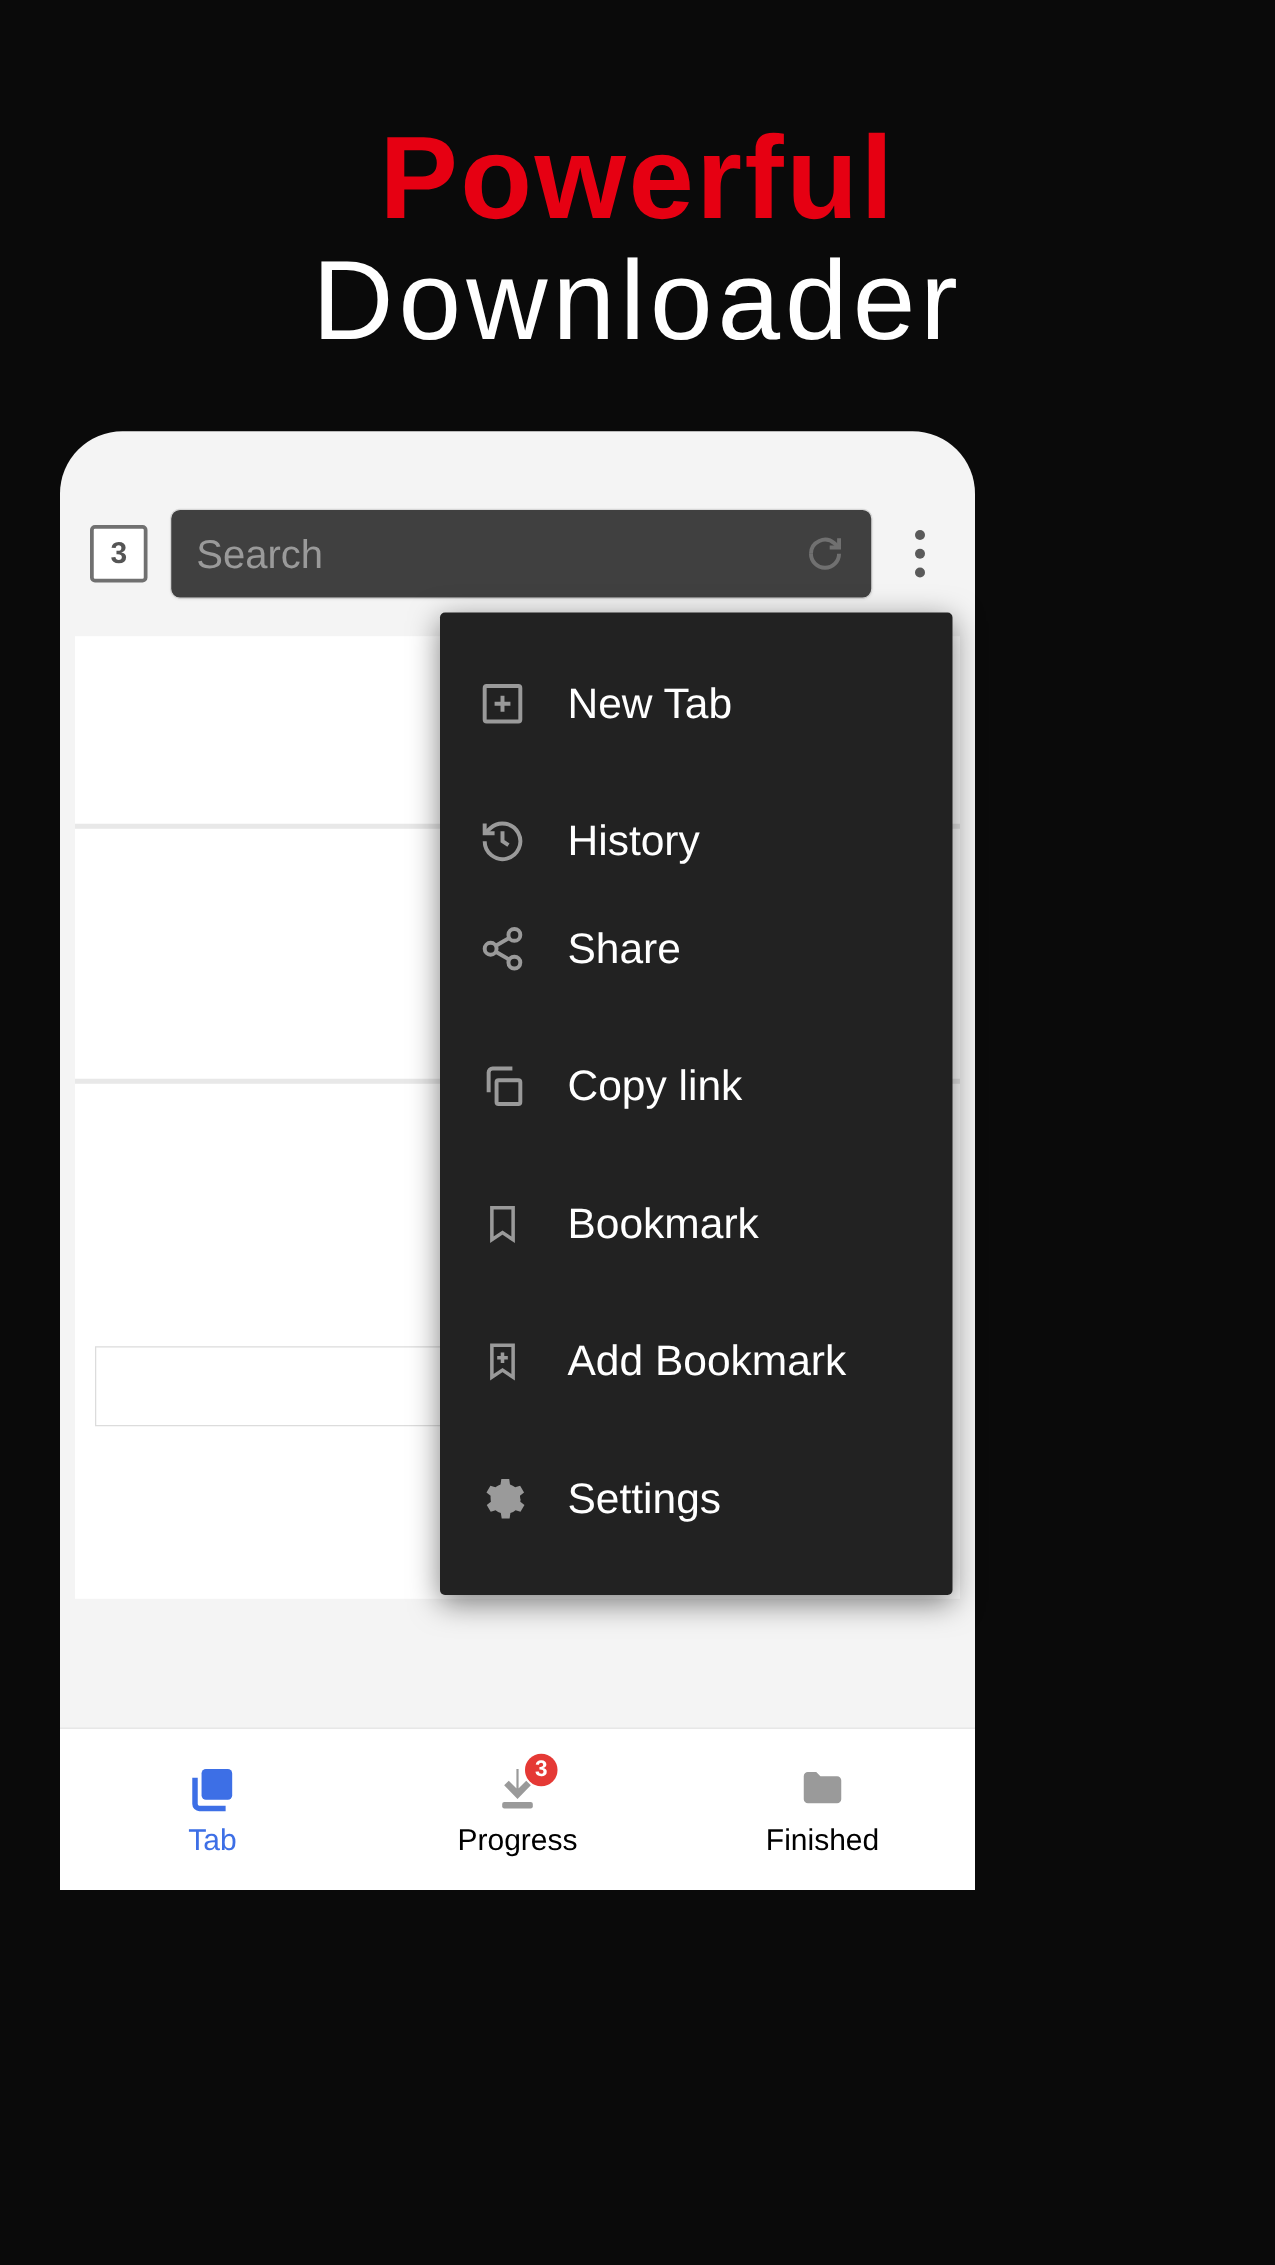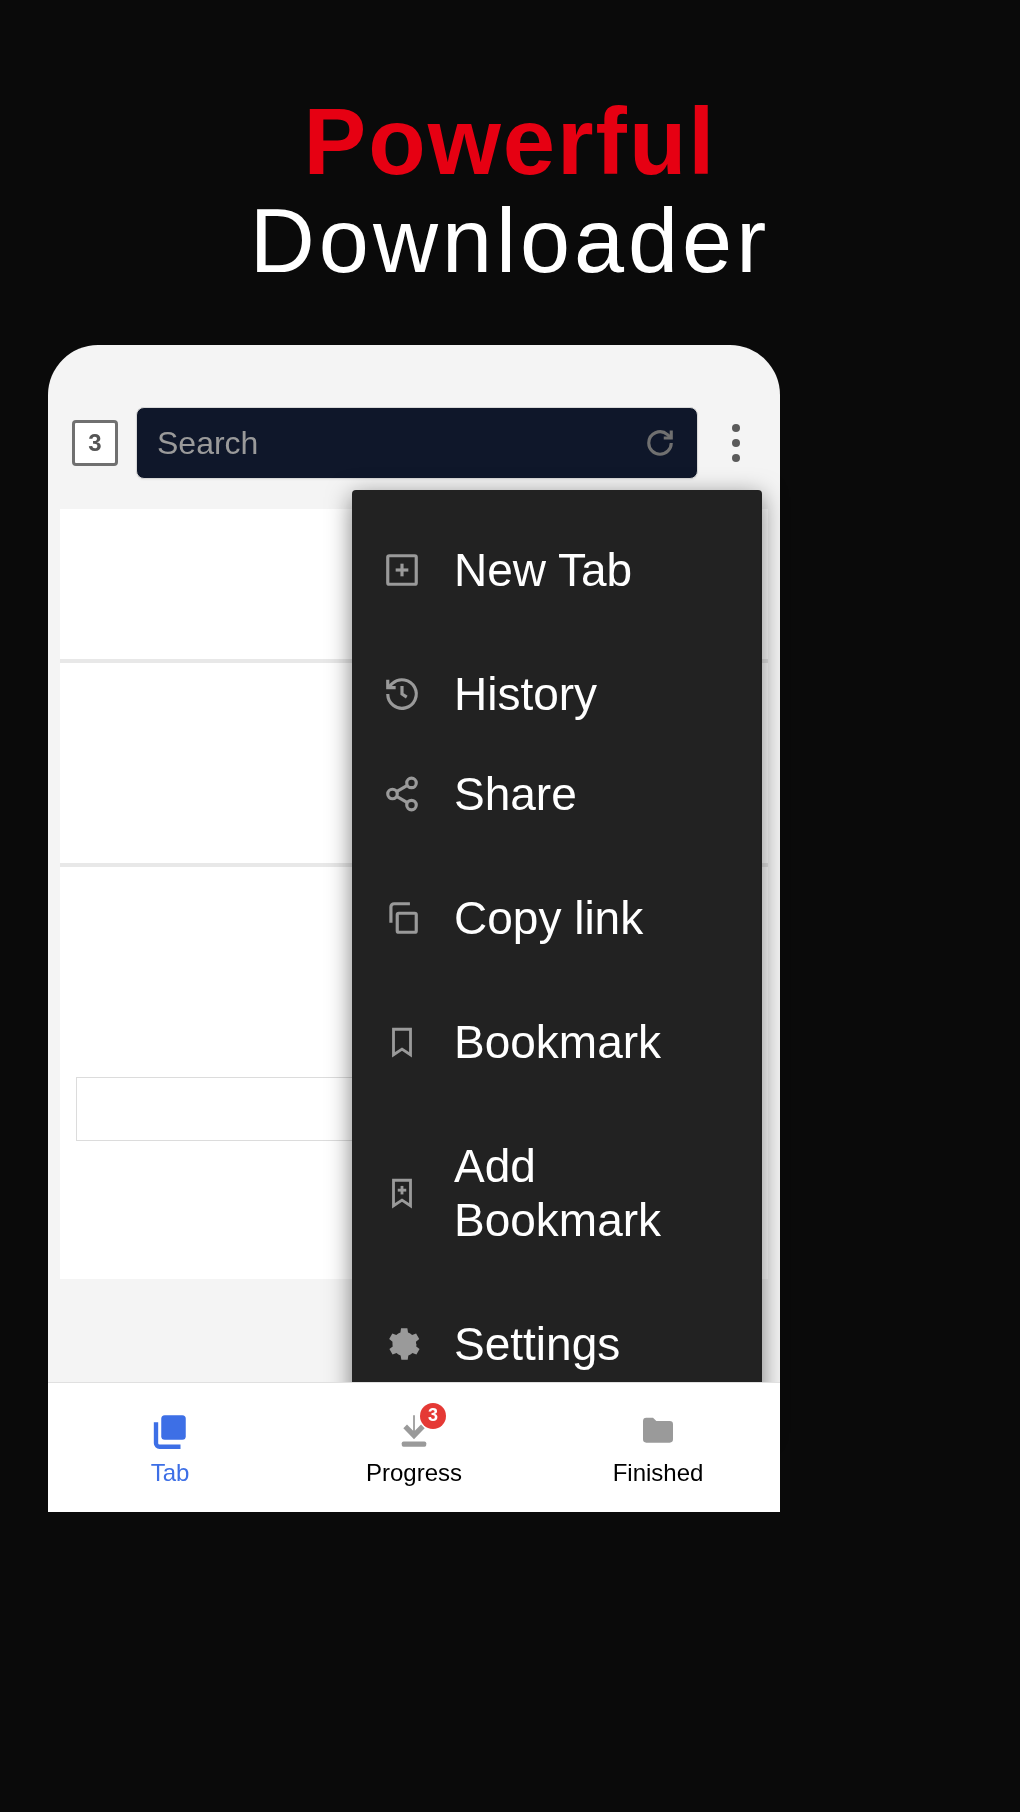--- a/index.html
+++ b/index.html
@@ -52,21 +52,21 @@
       align-items: center;
       justify-content: center;
       font-size: 24px;
       font-weight: 600;
       color: #555;
       background: #fff;
     }
     .search-box {
       flex: 1;
       height: 72px;
-      background: #0f172a;
+      background: #404040;
       border: 1px solid #d8d8d8;
       border-radius: 8px;
       display: flex;
       align-items: center;
       padding: 0 20px;
       box-shadow: 0 1px 2px rgba(0,0,0,0.05);
     }
     .search-placeholder {
       flex: 1;
       color: #9a9a9a;
@@ -132,21 +132,21 @@
     .menu-icon {
       width: 40px;
       height: 40px;
       display: flex;
       align-items: center;
       justify-content: center;
       flex-shrink: 0;
     }
     .menu-label {
       color: #fff;
-      font-size: 46px;
+      font-size: 34px;
       font-weight: 400;
     }
     .bottom-nav {
       position: absolute;
       left: 48px;
       bottom: 300px;
       width: 732px;
       height: 130px;
       background: #fff;
       display: flex;

